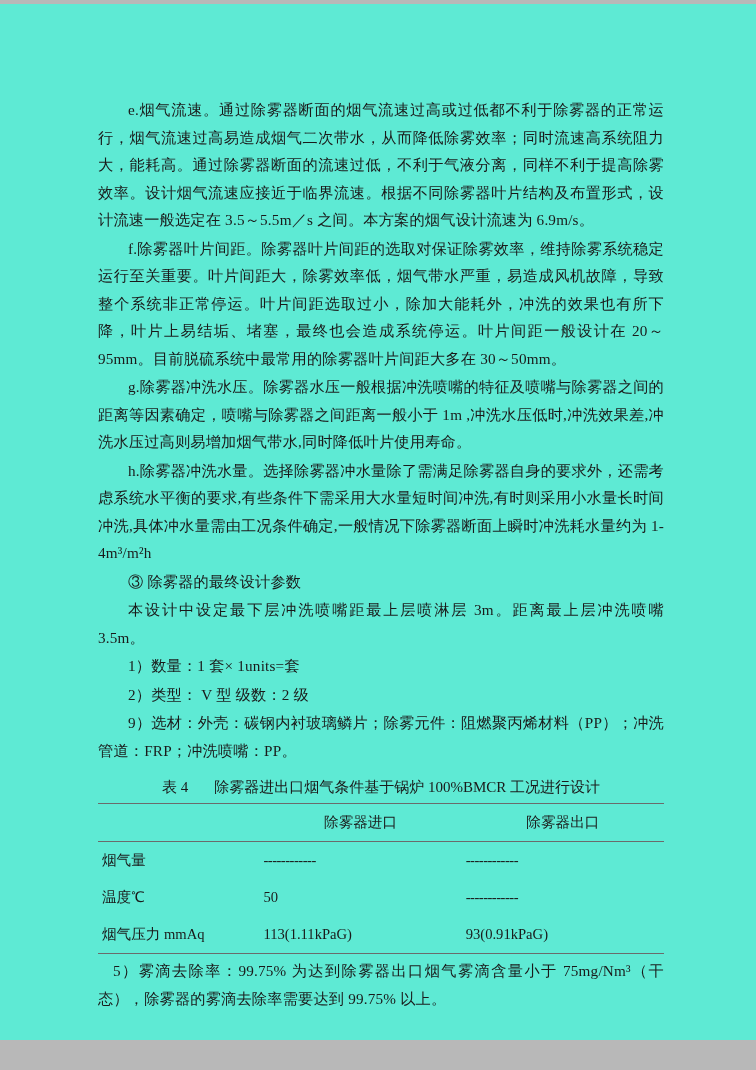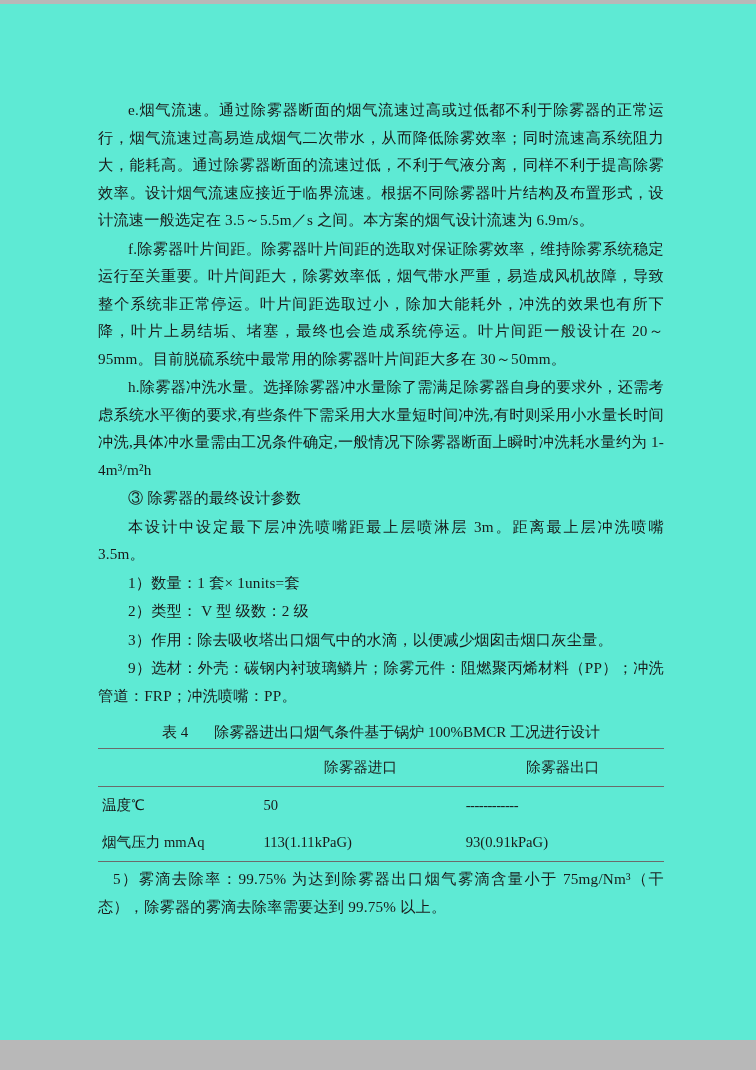--- a/index.html
+++ b/index.html
@@ -87,43 +87,48 @@
   }
 </style>
 </head>
 <body>
 
 <div class="page">
   <div class="content">
 
     <p class="para indent2">e.烟气流速。通过除雾器断面的烟气流速过高或过低都不利于除雾器的正常运行，烟气流速过高易造成烟气二次带水，从而降低除雾效率；同时流速高系统阻力大，能耗高。通过除雾器断面的流速过低，不利于气液分离，同样不利于提高除雾效率。设计烟气流速应接近于临界流速。根据不同除雾器叶片结构及布置形式，设计流速一般选定在 3.5～5.5m／s 之间。本方案的烟气设计流速为 6.9m/s。</p>
     <p class="para indent2">f.除雾器叶片间距。除雾器叶片间距的选取对保证除雾效率，维持除雾系统稳定运行至关重要。叶片间距大，除雾效率低，烟气带水严重，易造成风机故障，导致整个系统非正常停运。叶片间距选取过小，除加大能耗外，冲洗的效果也有所下降，叶片上易结垢、堵塞，最终也会造成系统停运。叶片间距一般设计在 20～95mm。目前脱硫系统中最常用的除雾器叶片间距大多在 30～50mm。</p>
+    <p class="para indent2">g.除雾器冲洗水压。除雾器水压一般根据冲洗喷嘴的特征及喷嘴与除雾器之间的距离等因素确定，喷嘴与除雾器之间距离一般小于 1m ,冲洗水压低时,冲洗效果差,冲洗水压过高则易增加烟气带水,同时降低叶片使用寿命。</p>
     <p class="para indent2">h.除雾器冲洗水量。选择除雾器冲水量除了需满足除雾器自身的要求外，还需考虑系统水平衡的要求,有些条件下需采用大水量短时间冲洗,有时则采用小水量长时间冲洗,具体冲水量需由工况条件确定,一般情况下除雾器断面上瞬时冲洗耗水量约为 1-4m³/m²h</p>
 
     <p class="para indent2">③ 除雾器的最终设计参数</p>
     <p class="para indent2">本设计中设定最下层冲洗喷嘴距最上层喷淋层 3m。距离最上层冲洗喷嘴 3.5m。</p>
 
     <p class="para indent2">1）数量：1 套×  1units=套</p>
     <p class="para indent2">2）类型： V 型  级数：2 级</p>
-    <p class="para indent2">3）作用：除去吸收塔出口烟气中的水滴，以便减少烟囱击烟口灰尘量。</p>
     <p class="para indent2">9）选材：外壳：碳钢内衬玻璃鳞片；除雾元件：阻燃聚丙烯材料（PP）；冲洗管道：FRP；冲洗喷嘴：PP。</p>
 
     <div class="tbl-caption">
       <span>表 4</span><span class="gap"></span><span>除雾器进出口烟气条件基于锅炉 100%BMCR 工况进行设计</span>
     </div>
 
     <table class="data">
       <thead>
         <tr class="head-row">
           <th class="blank"></th>
           <th>除雾器进口</th>
           <th>除雾器出口</th>
         </tr>
       </thead>
       <tbody>
+        <tr>
+          <td class="c1">烟气量</td>
+          <td class="c2 dash">------------</td>
+          <td class="c3 dash">------------</td>
+        </tr>
         <tr>
           <td class="c1">温度℃</td>
           <td class="c2">50</td>
           <td class="c3 dash">------------</td>
         </tr>
         <tr>
           <td class="c1">烟气压力 mmAq</td>
           <td class="c2">113(1.11kPaG)</td>
           <td class="c3">93(0.91kPaG)</td>
         </tr>

